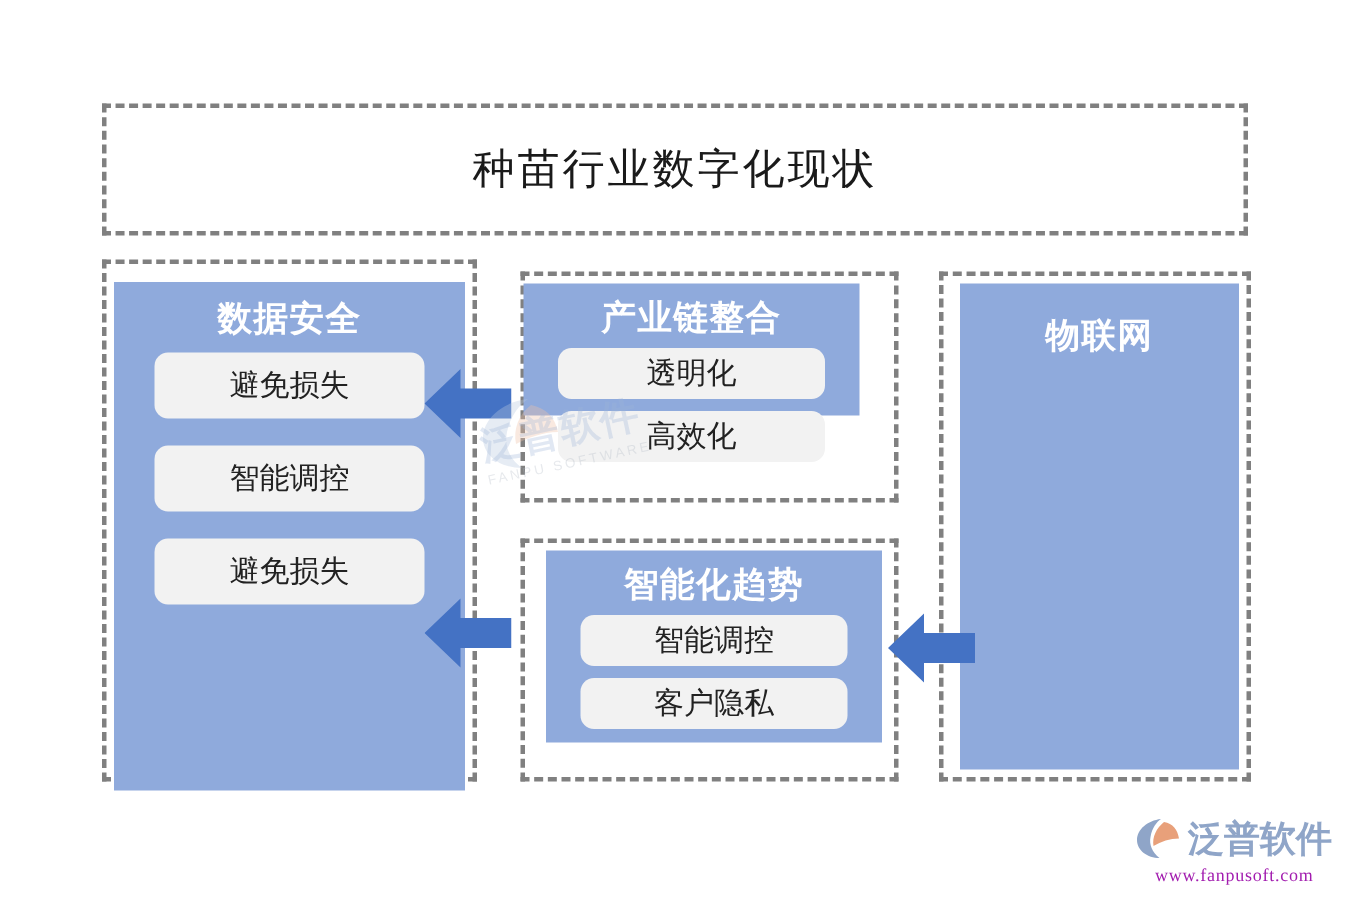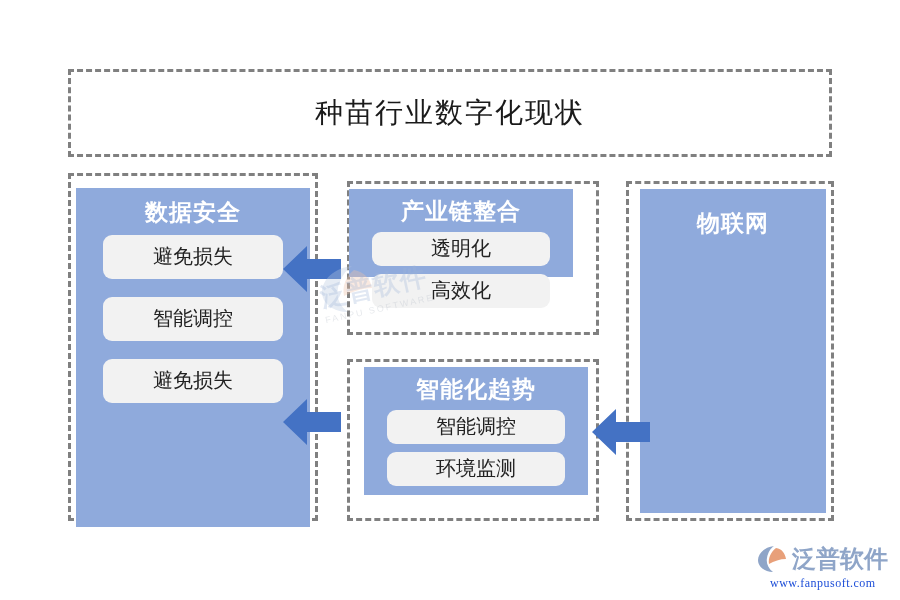--- a/index.html
+++ b/index.html
@@ -174,21 +174,21 @@
     font-size: 24px;
     font-weight: bold;
     color: #8FA5C8;
     letter-spacing: 0px;
     margin-left: 2px;
     white-space: nowrap;
     font-family: "Liberation Serif", "DejaVu Serif", serif;
   }
   .logo-url {
     font-size: 12px;
-    color: #1d4ed8;
+    color: #a21caf;
     letter-spacing: 0.5px;
     margin-left: 14px;
     margin-top: 1px;
     white-space: nowrap;
     font-family: "Liberation Serif", "DejaVu Serif", serif;
   }
 </style>
 </head>
 <body>
 
@@ -217,21 +217,21 @@
     <div class="pill-stack">
       <div class="pill">透明化</div>
       <div class="pill">高效化</div>
     </div>
   </div>
 
   <div class="panel" id="panel-mid-bot">
     <div class="panel-title">智能化趋势</div>
     <div class="pill-stack">
       <div class="pill">智能调控</div>
-      <div class="pill">环境监测</div>
+      <div class="pill">客户隐私</div>
     </div>
   </div>
 
   <div class="panel" id="panel-right">
     <div class="panel-title">物联网</div>
   </div>
 
   <svg class="arrow" id="arrow-top-left" viewBox="0 0 58 52">
     <polygon points="0,26 24,3 24,16 58,16 58,36 24,36 24,49" fill="#4472C4"></polygon>
   </svg>

